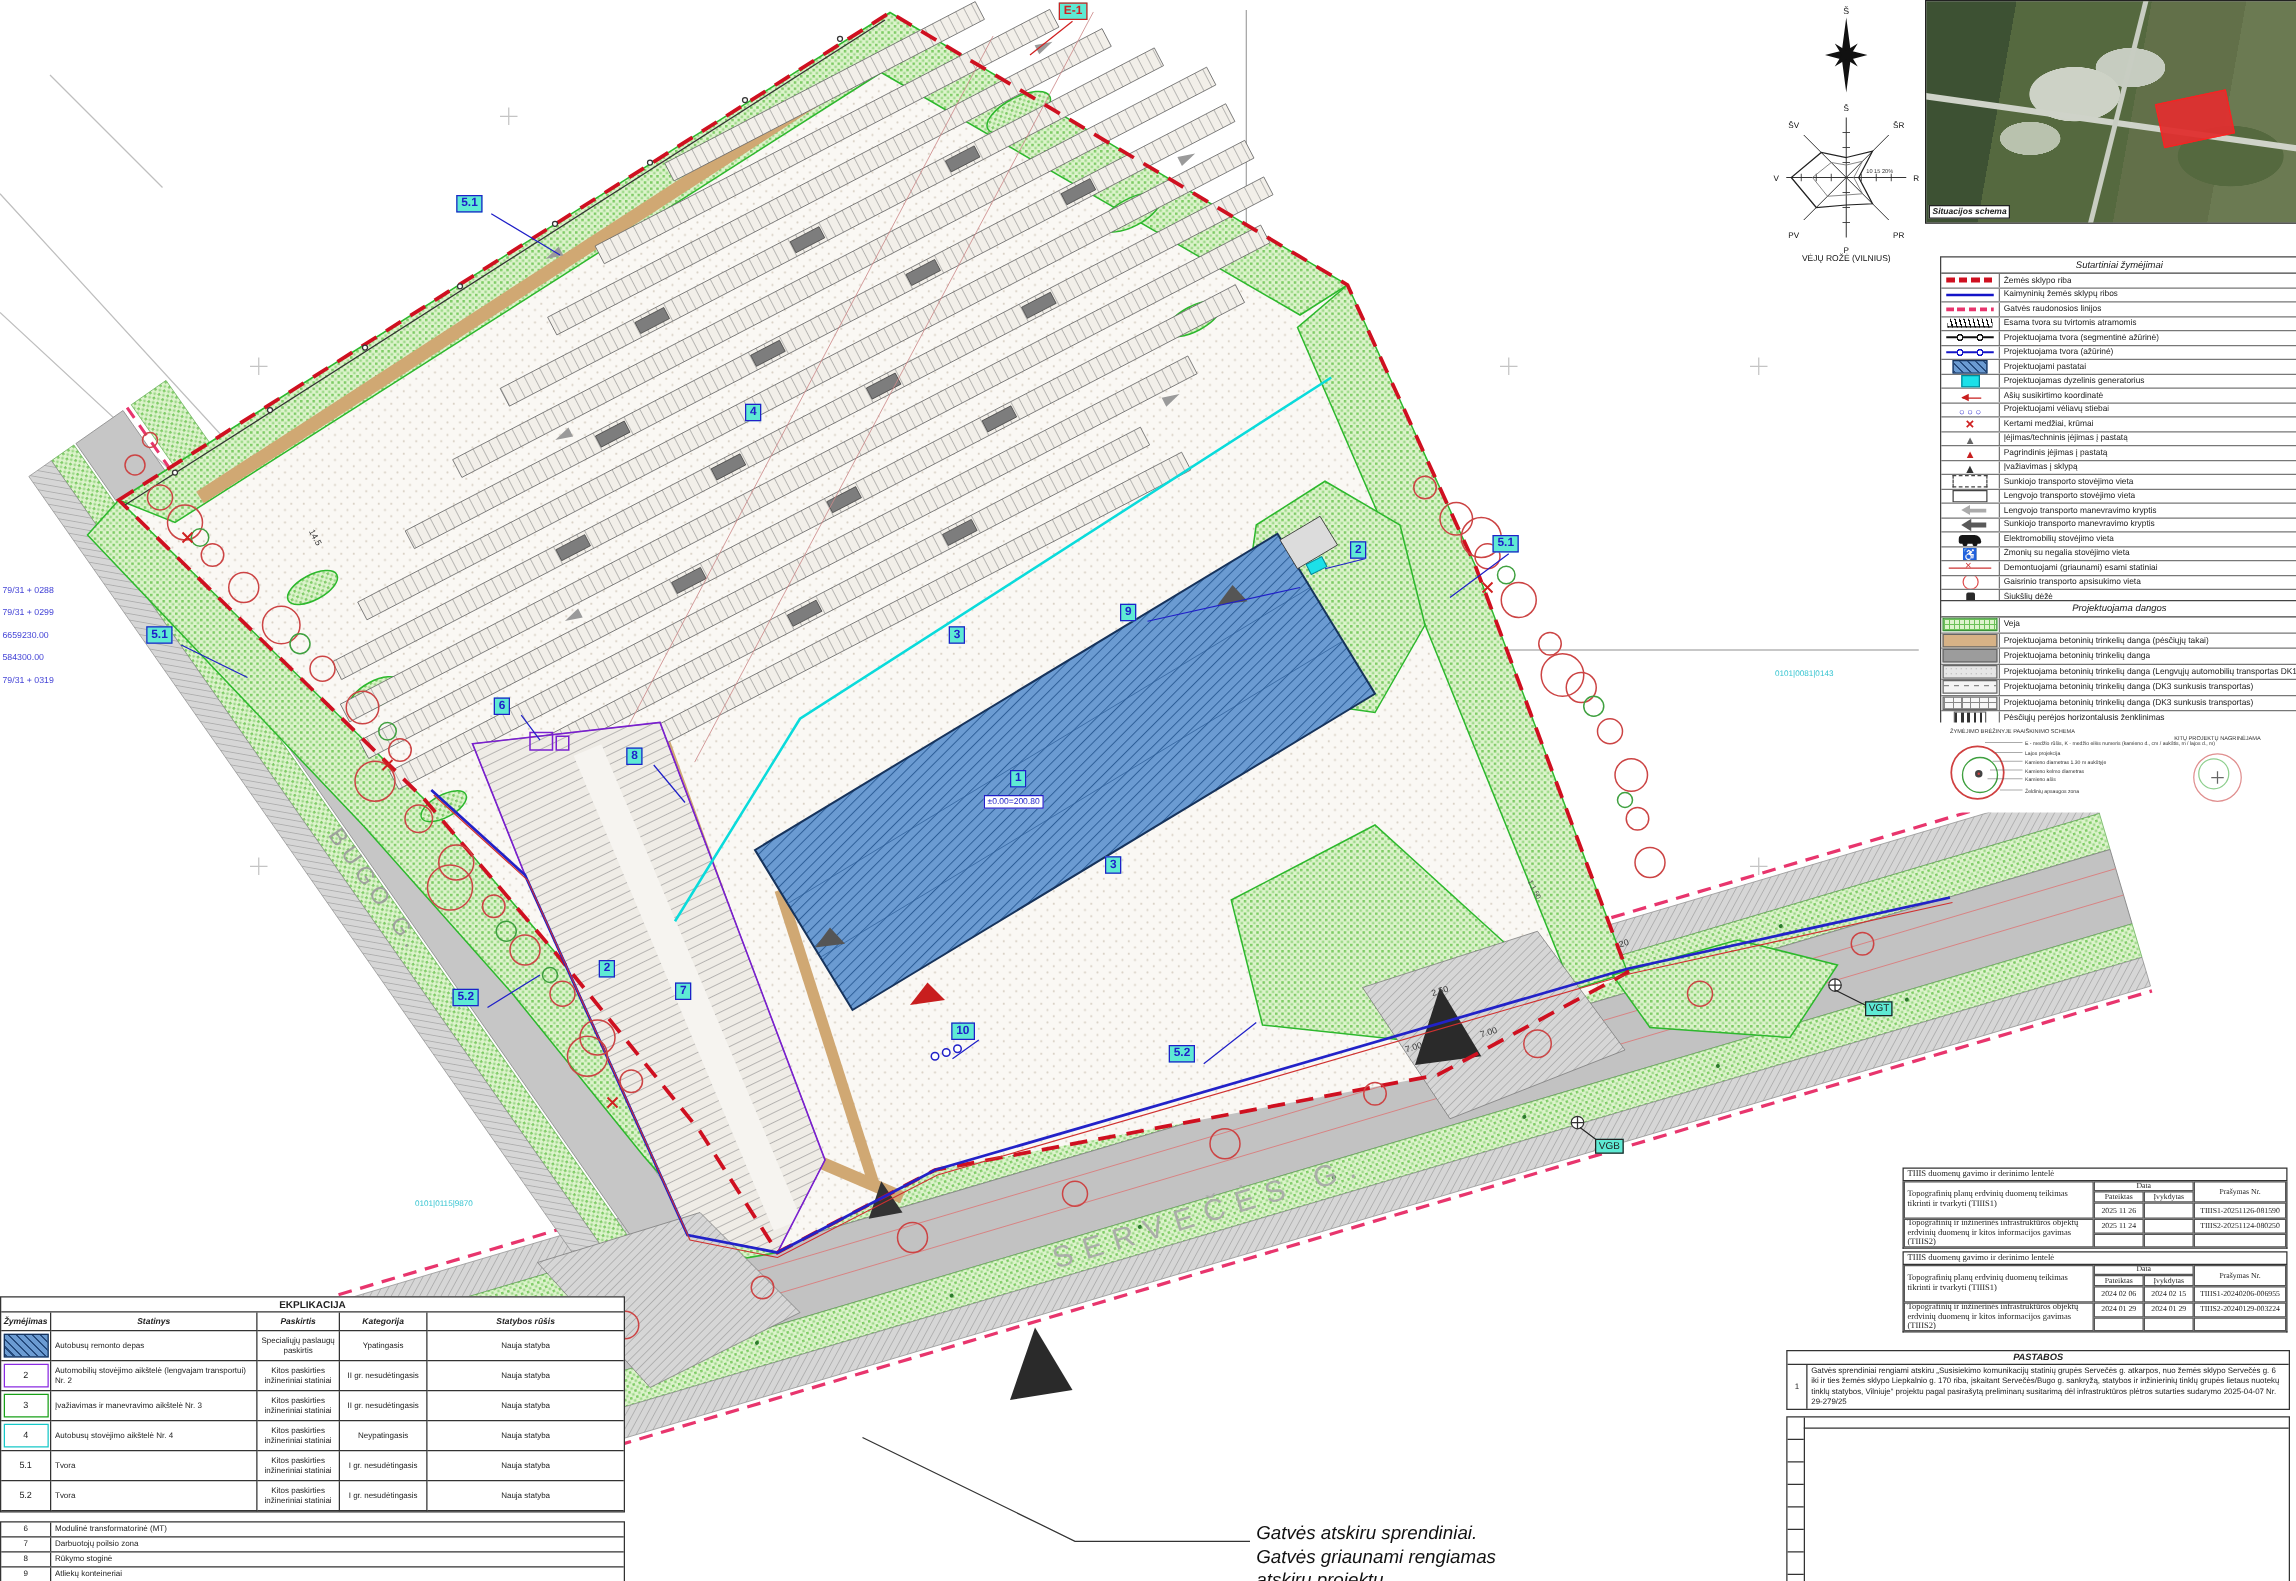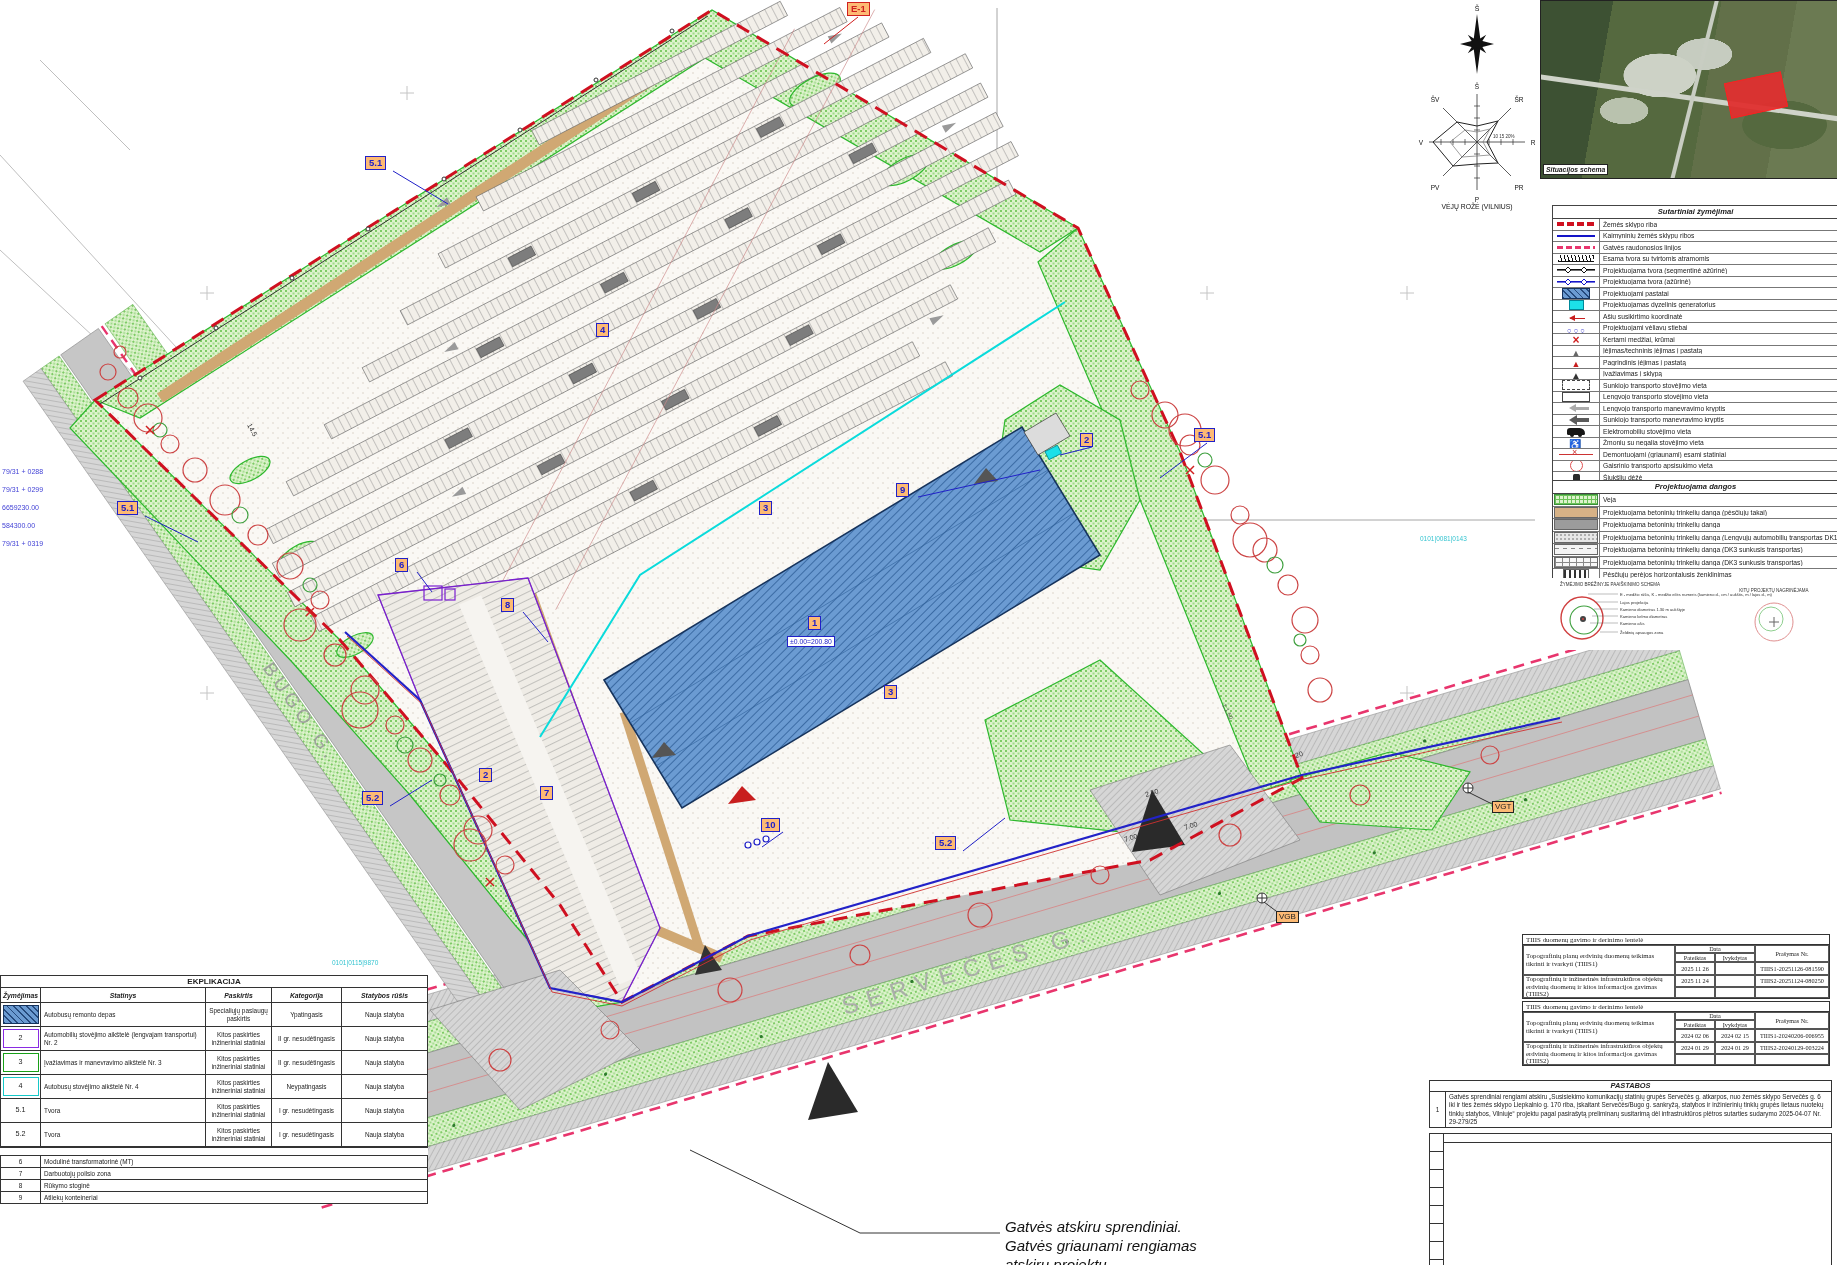--- a/index.html
+++ b/index.html
@@ -1,30 +1,30 @@
 <!DOCTYPE html>
 <html><head>
 <meta charset="utf-8">
 <style>
   html,body{margin:0;padding:0;width:1837px;height:1265px;overflow:hidden;background:#fff;
     font-family:"Liberation Sans",sans-serif;position:relative;color:#222}
   svg text{font-family:"Liberation Sans",sans-serif}
   .panel{position:absolute;background:#fff;z-index:2}
   
-  .nbox{position:absolute;z-index:4;border:1.4px solid #2020c8;background:#fdba74;color:#2020c8;
+  .nbox{position:absolute;z-index:4;border:1.4px solid #2020c8;background:#5eead4;color:#2020c8;
     font-size:9.5px;font-weight:bold;line-height:12px;padding:0 3px;white-space:nowrap}
   .nbox.red{border-color:#d02020;color:#d02020}
   .nbox.blk{border-color:#222;color:#222;font-size:8px;font-weight:normal;line-height:10px;padding:0 2px}
   .elevbox{position:absolute;z-index:4;border:1px solid #2020c8;background:#fff;color:#2020c8;
     font-size:6.8px;line-height:9px;padding:0 2px}
   
   #legend{left:1552px;top:205px;width:285px;border:1px solid #444}
   #surfaces{left:1552px;top:480px;width:285px;border:1px solid #444}
   .lg-title{height:12px;border-bottom:1px solid #444;text-align:center;font-size:7.6px;
-    font-weight:bold;font-style:italic;line-height:12px}
+    font-weight:normal;font-style:italic;line-height:12px}
   .lg-row{display:flex;align-items:center;height:10.5px;border-bottom:0.5px solid #777;overflow:hidden}
   .lg-row:last-child{border-bottom:none}
   .symwrap{width:46px;min-width:46px;align-self:stretch;display:flex;align-items:center;
     justify-content:center;border-right:1px solid #777}
   .lg-txt{font-size:6.7px;padding-left:3px;white-space:nowrap;overflow:hidden}
   .sym{display:inline-block;position:relative}
   .sym[data-sym="red-dash"]{width:38px;height:4px;background:repeating-linear-gradient(90deg,#cf1020 0 7px,transparent 7px 10px)}
   .sym[data-sym="blue-line"]{width:38px;height:2.5px;background:#1414c8}
   .sym[data-sym="magenta-dash"]{width:38px;height:3.5px;background:repeating-linear-gradient(90deg,#e8356d 0 6px,transparent 6px 9px)}
   .sym[data-sym="fence-exist"]{width:36px;height:7px;background:
@@ -102,21 +102,21 @@
   .pa-row{display:flex}
   .pa-num{width:15px;min-width:15px;border-right:1px solid #333;font-size:6.4px;display:flex;
      align-items:center;justify-content:center}
   .pa-txt{font-size:6.3px;line-height:1.32;padding:1px 3px;text-align:left}
   
   #titleblock{left:1429px;top:1133px;width:401px;height:131px;border:1.2px solid #333}
   .tb-col{position:absolute;left:0;top:0;bottom:0;width:13px;border-right:1px solid #333}
   .tb-col div{border-bottom:1px solid #333;height:17px}
   .tb-top{position:absolute;left:13px;right:0;top:8px;border-top:1px solid #333}
   
-  #ekspl{left:0;top:975px;width:428px}
+  #ekspl{left:0;top:1037px;width:500px}
   .ek-main{border:1px solid #333}
   .ek-title{height:11px;line-height:11px;text-align:center;font-size:8px;font-weight:bold;border-bottom:1px solid #333}
   .ek-head,.ek-row{display:grid;grid-template-columns:40px 165px 66px 70px 1fr}
   .ek-head>div{border-right:1px solid #333;border-bottom:1px solid #333;font-size:6.8px;font-weight:bold;
      font-style:italic;text-align:center;height:14px;display:flex;align-items:center;justify-content:center}
   .ek-row>div{border-right:1px solid #333;border-bottom:1px solid #333;font-size:6.4px;display:flex;
      align-items:center;justify-content:center;text-align:center;min-height:23px;line-height:1.2;padding:0 1px}
   .ek-head>div:last-child,.ek-row>div:last-child{border-right:none}
   .ek-row>div.st{justify-content:flex-start;text-align:left;padding-left:3px}
   .ekb{display:flex;align-items:center;justify-content:center;width:34px;height:17px}

